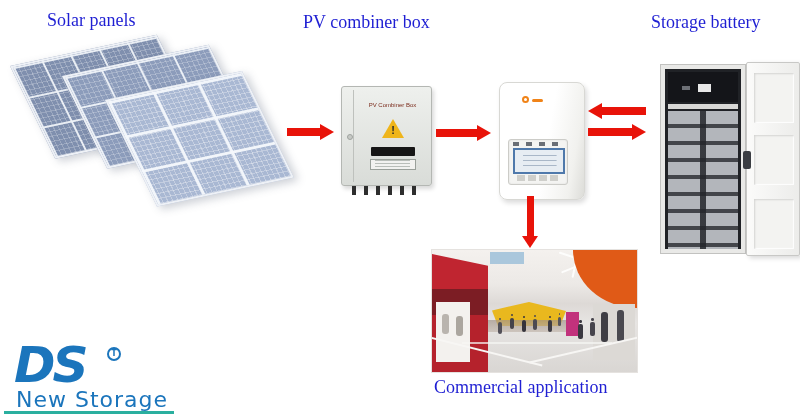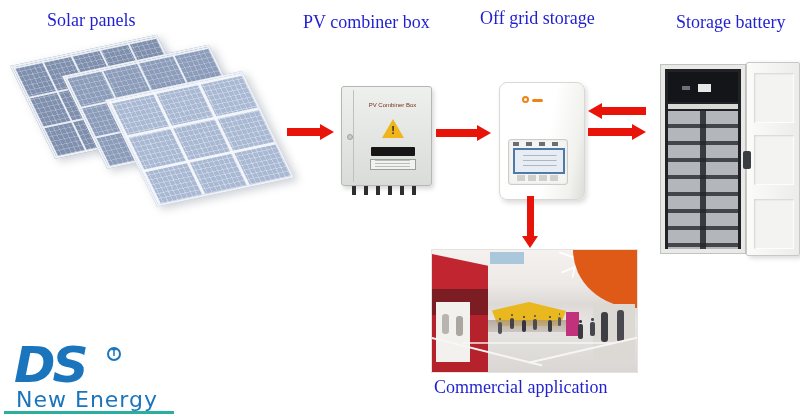--- a/index.html
+++ b/index.html
@@ -11,21 +11,21 @@
   *{box-sizing:border-box;}
   body{margin:0;background:#ffffff;}
   .stage{position:relative;width:800px;height:417px;background:#ffffff;overflow:hidden;
          font-family:"Liberation Serif",serif;}
 
   
   .label{position:absolute;color:var(--blue);font-weight:normal;font-size:18px;white-space:nowrap;}
   .lbl-solar{left:47px;top:10px;}
   .lbl-combiner{left:303px;top:12px;}
   .lbl-inverter{left:480px;top:8px;line-height:20px;}
-  .lbl-battery{left:676px;top:12px;}
+  .lbl-battery{left:651px;top:12px;}
   .lbl-commercial{left:434px;top:377px;}
 
   
   .sp-panel{position:absolute;border:2px solid #eef1f6;transform:rotate(-12deg) skewX(14deg);
             transform-origin:0 0;box-shadow:3px 4px 8px rgba(80,90,110,.28);}
   .sp-back{left:10px;top:66px;width:150px;height:100px;background-color:#7f8fae;
     background-image:
       linear-gradient(90deg, rgba(238,242,247,.95) 2px, transparent 2px),
       linear-gradient(rgba(238,242,247,.95) 2px, transparent 2px),
       repeating-linear-gradient(90deg, rgba(255,255,255,.22) 0 1px, transparent 1px 5px),
@@ -152,21 +152,20 @@
   .logo-line{position:absolute;left:4px;top:411px;width:170px;height:3px;background:var(--teal);}
 </style>
 </head>
 <body>
 
 <div class="stage">
 
   <div class="label lbl-solar">Solar panels</div>
   <div class="label lbl-combiner">PV combiner box</div>
   <div class="label lbl-inverter">
-    <div>Off grid storage</div>
   </div>
   <div class="label lbl-battery">Storage battery</div>
   <div class="label lbl-commercial">Commercial application</div>
 
   <div>
     <div class="sp-panel sp-back"></div>
     <div class="sp-panel sp-mid"></div>
     <div class="sp-panel sp-front"></div>
   </div>
 
@@ -261,17 +260,17 @@
     <div class="person" style="left:116px;top:70px;width:4px;height:12px;background:#3c3a42;"></div>
     <div class="person" style="left:126px;top:67px;width:3px;height:9px;background:#55535b;"></div>
     <div class="person" style="left:146px;top:74px;width:5px;height:15px;background:#3a3840;"></div>
     <div class="person" style="left:158px;top:72px;width:5px;height:14px;background:#47454d;"></div>
     <div class="person" style="left:66px;top:72px;width:4px;height:12px;background:#514f57;"></div>
   </div>
 
   <div>
     <div class="logo-ds">DS</div>
     <div class="logo-tm">T</div>
-    <div class="logo-sub">New Energy</div>
+    <div class="logo-sub">New Storage</div>
     <div class="logo-line"></div>
   </div>
 
 </div>
 
 </body></html>

